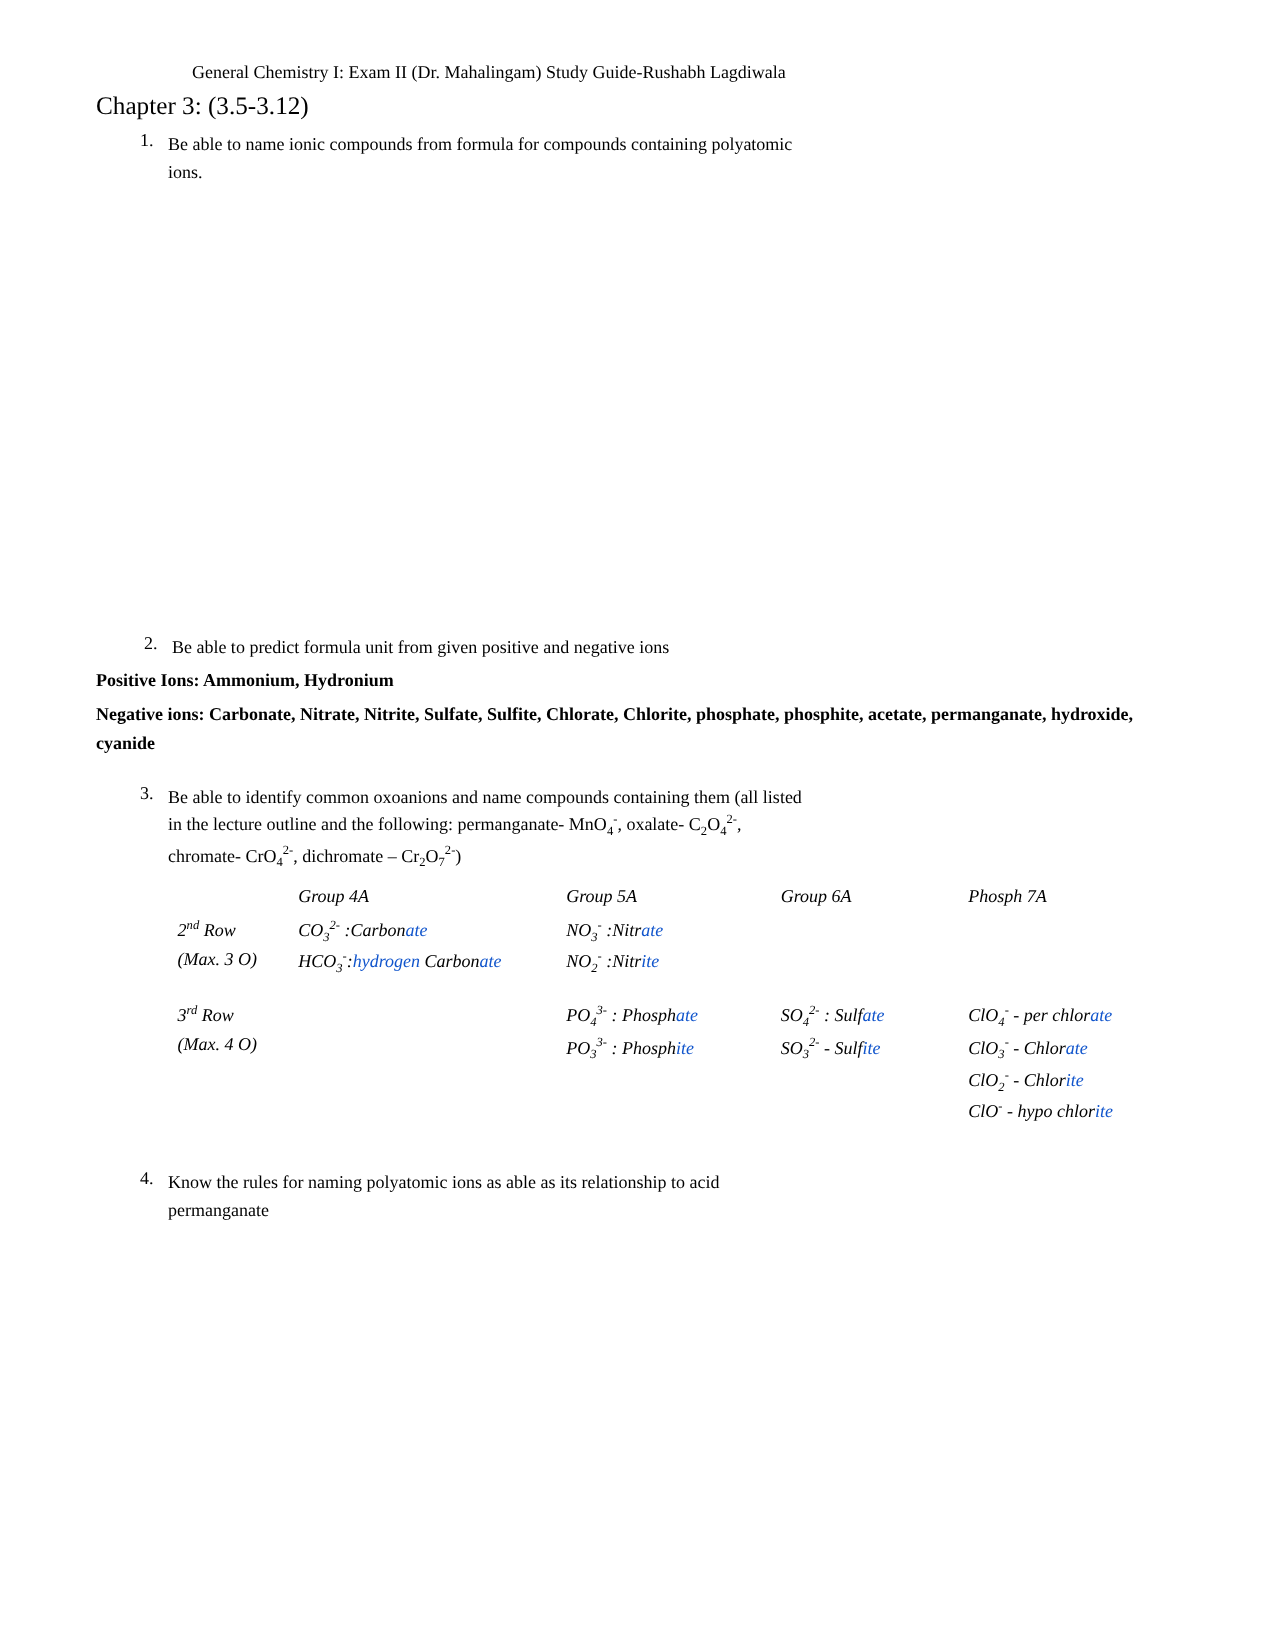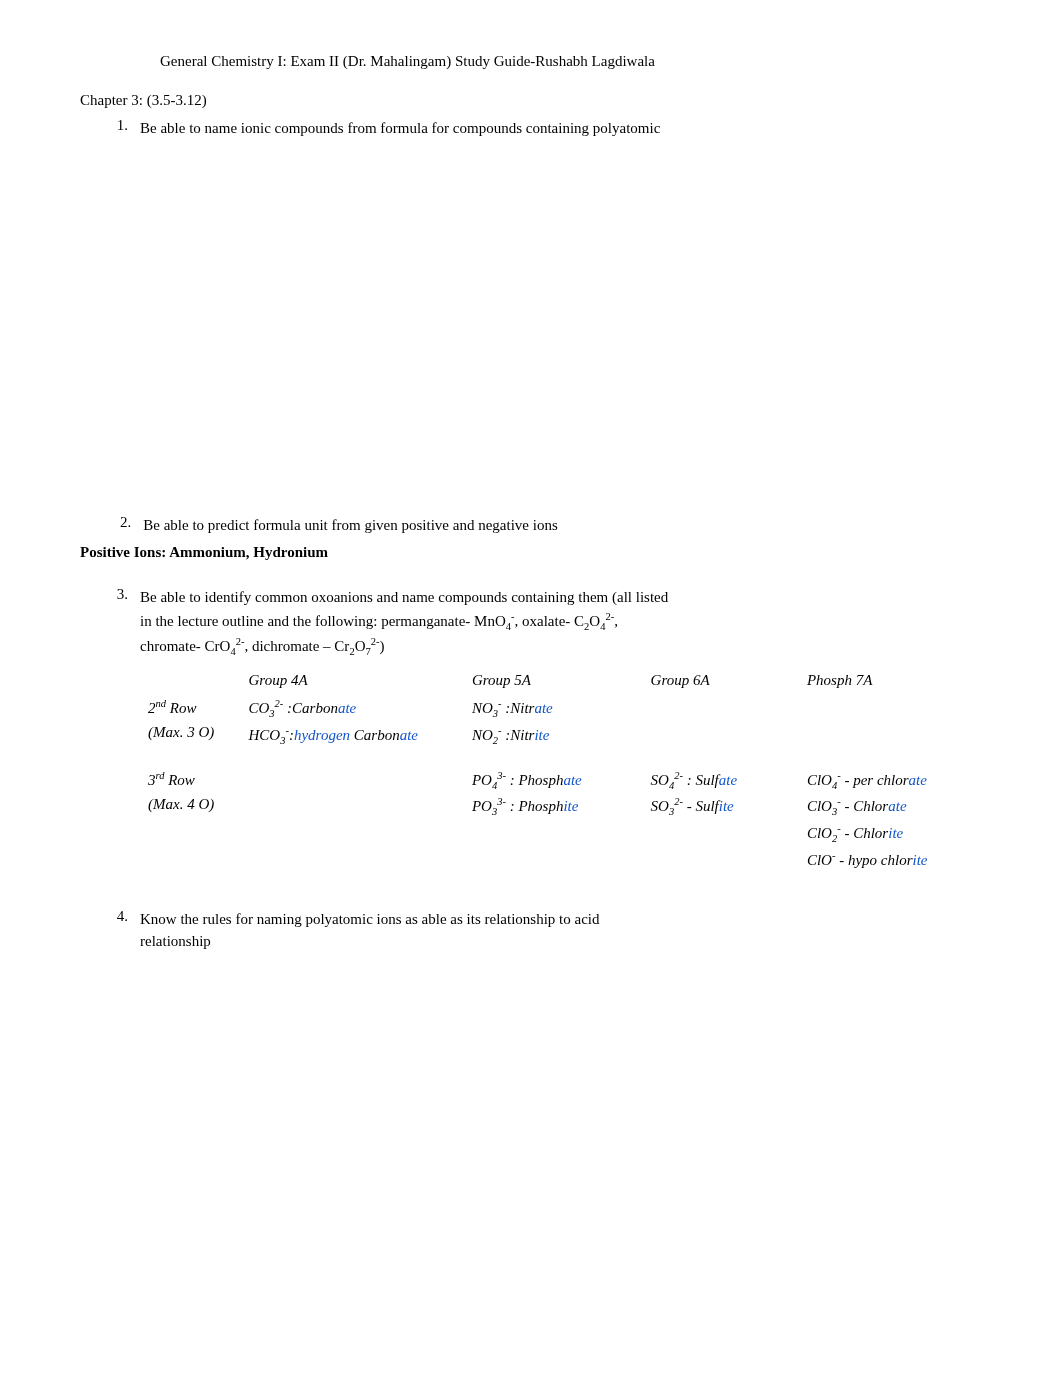--- a/index.html
+++ b/index.html
@@ -15,23 +15,22 @@
     .header-block {
       margin-bottom: 6px;
     }
     .header-title {
       text-indent: 80px;
       font-size: 15px;
       line-height: 1.5;
       font-family: Liberation Serif, serif;
     }
     .header-chapter {
-      font-size: 15px;
+      font-size: 21px;
       line-height: 1.5;
-      margin-top: 16px;
     }
     .numbered-item {
       display: flex;
       margin-bottom: 4px;
     }
     .item-number {
       min-width: 60px;
       text-align: right;
       padding-right: 12px;
     }
@@ -93,33 +92,37 @@
     </div>
     <div class="header-chapter">
       <span>Chapter 3: (3.5-3.12)</span>
     </div>
   </div>
 
   <div class="numbered-item">
     <div class="item-number">1.</div>
     <div class="item-content">
       <p>Be able to name ionic compounds from formula for compounds containing polyatomic</p>
+      <p>ions.</p>
     </div>
   </div>
 
   <div class="large-gap"></div>
 
   <div class="numbered-item">
     <div class="item-number" style="text-indent:40px;">2.</div>
     <div class="item-content">
       <p>Be able to predict formula unit from given positive and negative ions</p>
     </div>
   </div>
   <div class="full-width-text">
     <span>Positive Ions: Ammonium, Hydronium</span>
+  </div>
+  <div class="full-width-text">
+    <span>Negative ions: Carbonate, Nitrate, Nitrite, Sulfate, Sulfite, Chlorate, Chlorite, phosphate, phosphite, acetate, permanganate, hydroxide, cyanide</span>
   </div>
 
   <div class="medium-gap"></div>
 
   <div>
     <div class="numbered-item">
       <div class="item-number">3.</div>
       <div class="item-content">
         <p>Be able to identify common oxoanions and name compounds containing them (all listed</p>
         <p>
@@ -187,17 +190,17 @@
     </tbody>
       </table>
   </div>
 
   <div class="medium-gap"></div>
 
   <div class="numbered-item" style="margin-top:16px;">
     <div class="item-number">4.</div>
     <div class="item-content">
       <p>Know the rules for naming polyatomic ions as able as its relationship to acid</p>
-      <p>relationship</p>
+      <p>permanganate</p>
     </div>
   </div>
 
 </div>
 
 </body></html>

